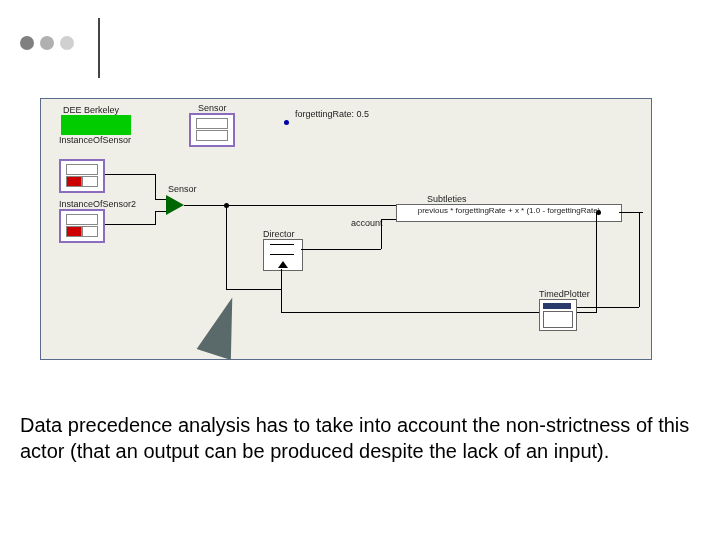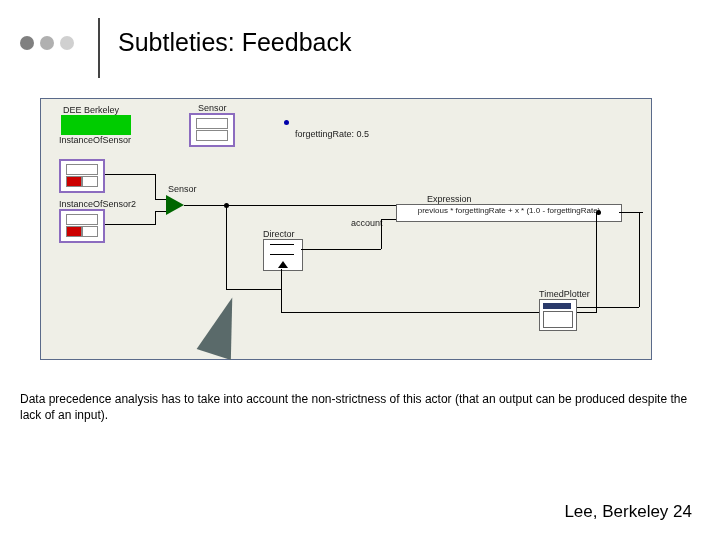--- a/index.html
+++ b/index.html
@@ -11,52 +11,51 @@
 .title{position:absolute;top:28px;left:118px;font-size:25px;font-weight:400}
 .diagram{position:absolute;top:98px;left:40px;width:610px;height:260px;background:#efefe7;border:1px solid #5a6a8a;font-size:9px;color:#222}
 .box{position:absolute;border:1px solid #666;background:#fff}
 .green{background:#00cc00;border:none}
 .lbl{position:absolute;font-size:9px;color:#222}
 .wire{position:absolute;background:#000}
 .tri{position:absolute;width:0;height:0;border-top:10px solid transparent;border-bottom:10px solid transparent;border-left:18px solid #006600}
 .dot{position:absolute;width:5px;height:5px;border-radius:50%;background:#0000aa}
 .bdot{position:absolute;width:5px;height:5px;border-radius:50%;background:#000}
 .arrow{position:absolute;width:0;height:0;border-left:18px solid transparent;border-right:18px solid transparent;border-bottom:60px solid #5a6a6a}
-.caption{position:absolute;top:392px;left:20px;width:680px;font-size:12px;line-height:1.3}
+.caption{position:absolute;top:412px;left:20px;width:680px;font-size:20px;line-height:1.3}
 .footer{position:absolute;bottom:18px;right:28px;font-size:17px}
 .expr{position:absolute;border:1px solid #666;background:#fff;font-size:8px;text-align:center;padding:1px 2px;white-space:nowrap}
 .sensor-inner{position:absolute;border:1px solid #888;background:#fff}
 .red{background:#cc0000}
 </style>
 </head>
 <body>
 
 <div class="slide">
 
   <div class="bullets">
     <span class="b1"></span>
     <span class="b2"></span>
     <span class="b3"></span>
   </div>
   <div class="vline"></div>
-  <div class="title">Subtleties: Feedback</div>
 
   <div class="diagram">
 
     <div class="lbl" style="top:6px;left:22px">DEE Berkeley</div>
     <div class="box green" style="top:16px;left:20px;width:70px;height:20px"></div>
 
     <div class="lbl" style="top:4px;left:157px">Sensor</div>
     <div class="box" style="top:14px;left:148px;width:42px;height:30px;border:2px solid #8c6cbf">
       <div class="sensor-inner" style="top:3px;left:5px;width:30px;height:9px"></div>
       <div class="sensor-inner" style="top:15px;left:5px;width:30px;height:9px"></div>
     </div>
 
     <div class="dot" style="top:21px;left:243px"></div>
-    <div class="lbl" style="top:30px;left:254px">forgettingRate: 0.5</div>
+    <div class="lbl" style="top:10px;left:254px">forgettingRate: 0.5</div>
 
     <div class="lbl" style="top:36px;left:18px">InstanceOfSensor</div>
     <div class="box" style="top:60px;left:18px;width:42px;height:30px;border:2px solid #8c6cbf">
       <div class="sensor-inner" style="top:3px;left:5px;width:30px;height:9px"></div>
       <div class="sensor-inner red" style="top:15px;left:5px;width:14px;height:9px"></div>
       <div class="sensor-inner" style="top:15px;left:21px;width:14px;height:9px"></div>
     </div>
 
     <div class="lbl" style="top:100px;left:18px">InstanceOfSensor2</div>
     <div class="box" style="top:110px;left:18px;width:42px;height:30px;border:2px solid #8c6cbf">
@@ -84,21 +83,21 @@
     <div class="box" style="top:140px;left:222px;width:38px;height:30px">
       <div style="position:absolute;top:4px;left:6px;width:24px;height:1px;background:#000"></div>
       <div style="position:absolute;top:14px;left:6px;width:24px;height:1px;background:#000"></div>
       <div style="position:absolute;bottom:2px;left:14px;width:0;height:0;border-left:5px solid transparent;border-right:5px solid transparent;border-bottom:7px solid #000"></div>
     </div>
 
     <div class="wire" style="top:106px;left:185px;width:1px;height:84px"></div>
     <div class="wire" style="top:190px;left:185px;width:55px;height:1px"></div>
     <div class="wire" style="top:170px;left:240px;width:1px;height:20px"></div>
 
-    <div class="lbl" style="top:95px;left:386px">Expression</div>
+    <div class="lbl" style="top:95px;left:386px">Subtleties</div>
     <div class="lbl" style="top:119px;left:310px">account</div>
     <div class="expr" style="top:105px;left:355px;width:220px;height:14px">previous * forgettingRate + x * (1.0 - forgettingRate)</div>
 
     <div class="wire" style="top:150px;left:260px;width:80px;height:1px"></div>
     <div class="wire" style="top:120px;left:340px;width:1px;height:30px"></div>
     <div class="wire" style="top:120px;left:340px;width:15px;height:1px"></div>
 
     <div class="wire" style="top:113px;left:578px;width:24px;height:1px"></div>
     <div class="bdot" style="top:111px;left:555px"></div>
 
@@ -112,14 +111,13 @@
     <div class="lbl" style="top:190px;left:498px">TimedPlotter</div>
     <div class="box" style="top:200px;left:498px;width:36px;height:30px">
       <div class="box" style="top:3px;left:3px;width:28px;height:6px;background:#2a3a6a;border:none"></div>
       <div class="box" style="top:11px;left:3px;width:28px;height:15px;background:#fff"></div>
     </div>
   </div>
 
   <div class="arrow" style="top:296px;left:205px;transform:rotate(18deg)"></div>
 
   <div class="caption">Data precedence analysis has to take into account the non-strictness of this actor (that an output can be produced despite the lack of an input).</div>
-  <div class="footer">Lee, Berkeley 24</div>
 </div>
 
 </body></html>

